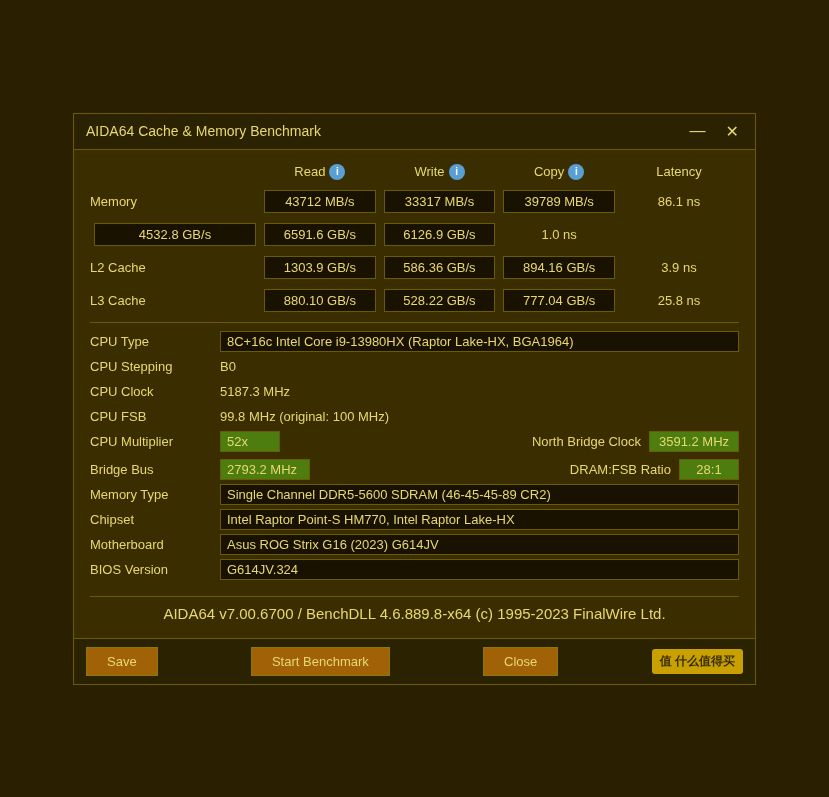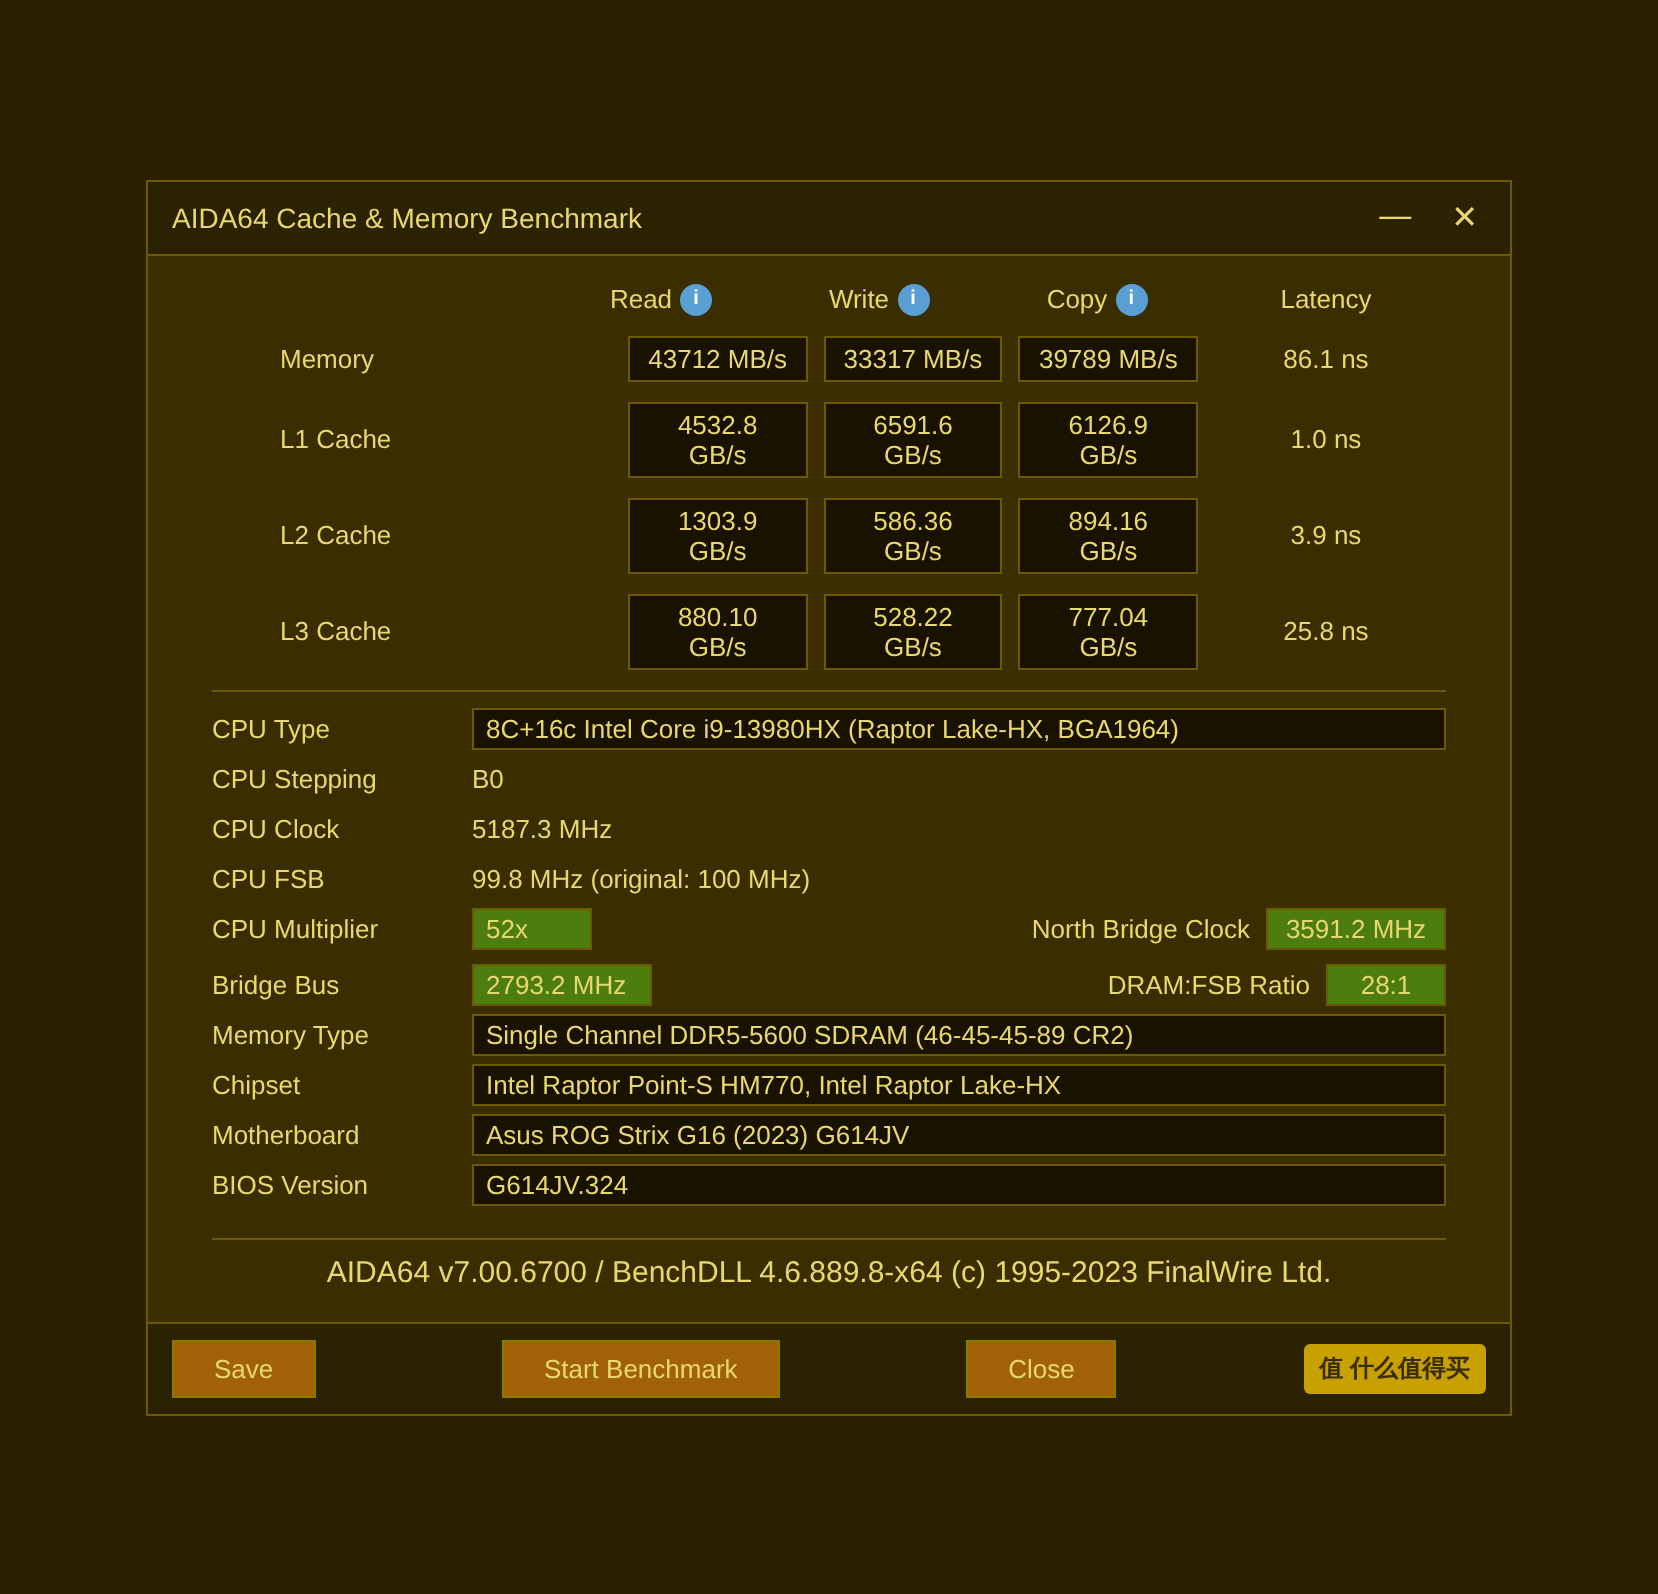--- a/index.html
+++ b/index.html
@@ -37,21 +37,21 @@
     }
     .title-bar-btn {
       background: none;
       border: none;
       color: #e8d870;
       cursor: pointer;
       font-size: 16px;
       padding: 0 4px;
     }
     .content {
-      padding: 10px 32px;
+      padding: 10px 16px;
     }
     
     .header-row {
       display: grid;
       grid-template-columns: 170px 1fr 1fr 1fr 120px;
       margin-bottom: 4px;
       padding: 4px 0;
     }
     .header-cell {
       text-align: center;
@@ -73,21 +73,20 @@
       font-size: 10px;
       font-weight: bold;
       cursor: pointer;
     }
     
     .data-row {
       display: grid;
       grid-template-columns: 170px 1fr 1fr 1fr 120px;
       margin-bottom: 6px;
       align-items: center;
-      margin-left: 34px;
     }
     .row-label {
       color: #e8d870;
       padding: 4px 0;
     }
     .value-box {
       background: #1a1200;
       border: 1px solid #6a5a00;
       color: #e8d870;
       text-align: center;
@@ -223,21 +222,20 @@
 
     <div class="data-row">
       <div class="row-label">Memory</div>
       <div class="value-box">43712 MB/s</div>
       <div class="value-box">33317 MB/s</div>
       <div class="value-box">39789 MB/s</div>
       <div class="latency-val">86.1 ns</div>
     </div>
 
     <div class="data-row">
-      <div class="row-label">L1 Cache</div>
       <div class="value-box">4532.8 GB/s</div>
       <div class="value-box">6591.6 GB/s</div>
       <div class="value-box">6126.9 GB/s</div>
       <div class="latency-val">1.0 ns</div>
     </div>
 
     <div class="data-row">
       <div class="row-label">L2 Cache</div>
       <div class="value-box">1303.9 GB/s</div>
       <div class="value-box">586.36 GB/s</div>

